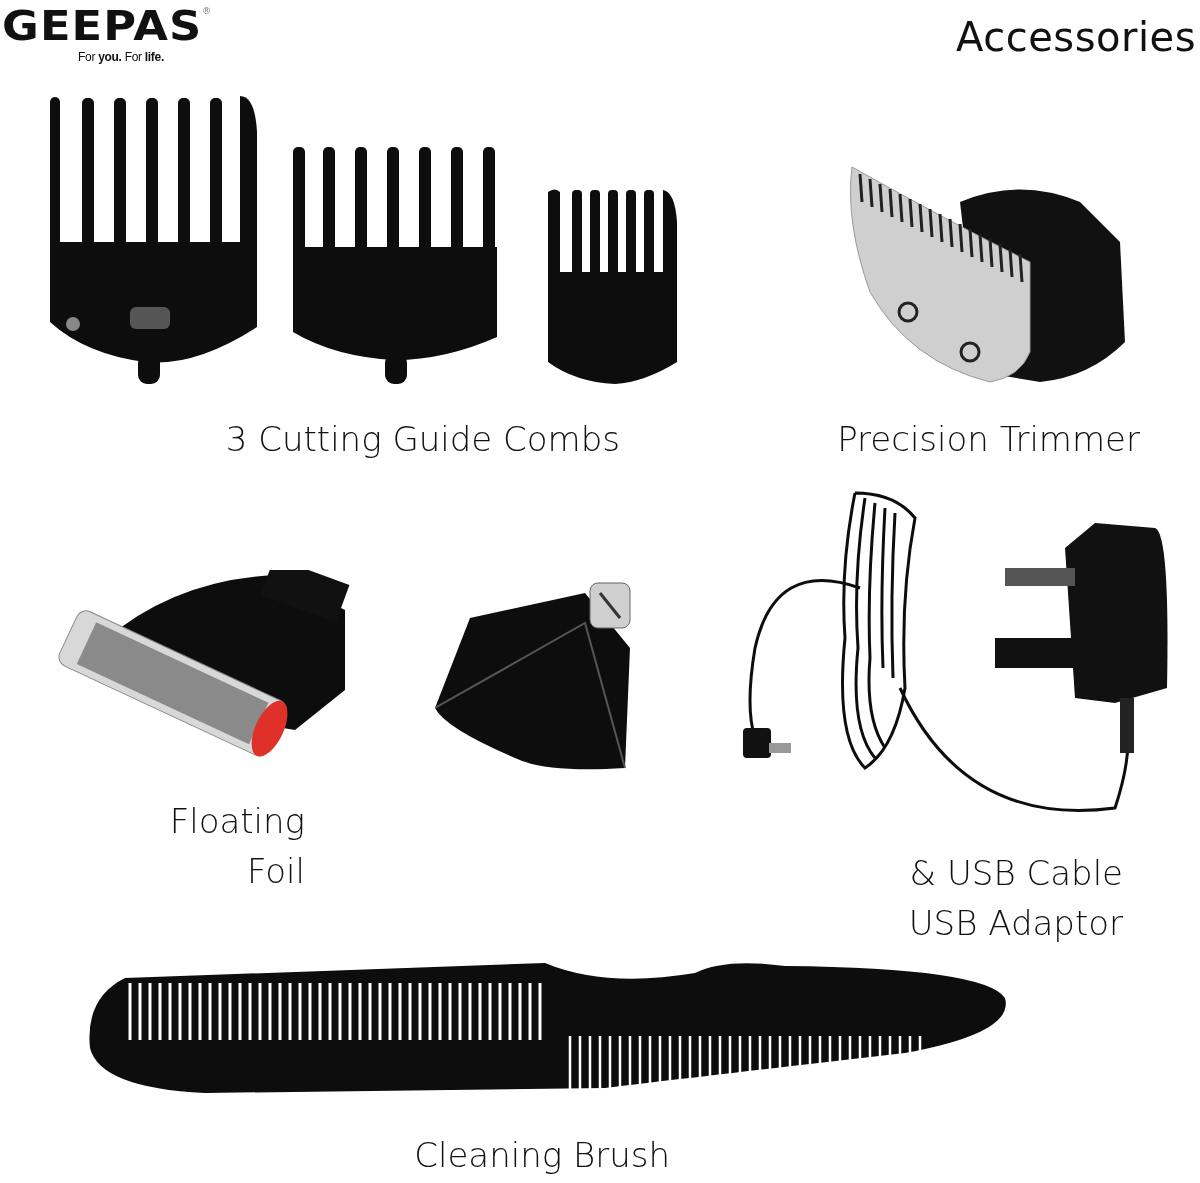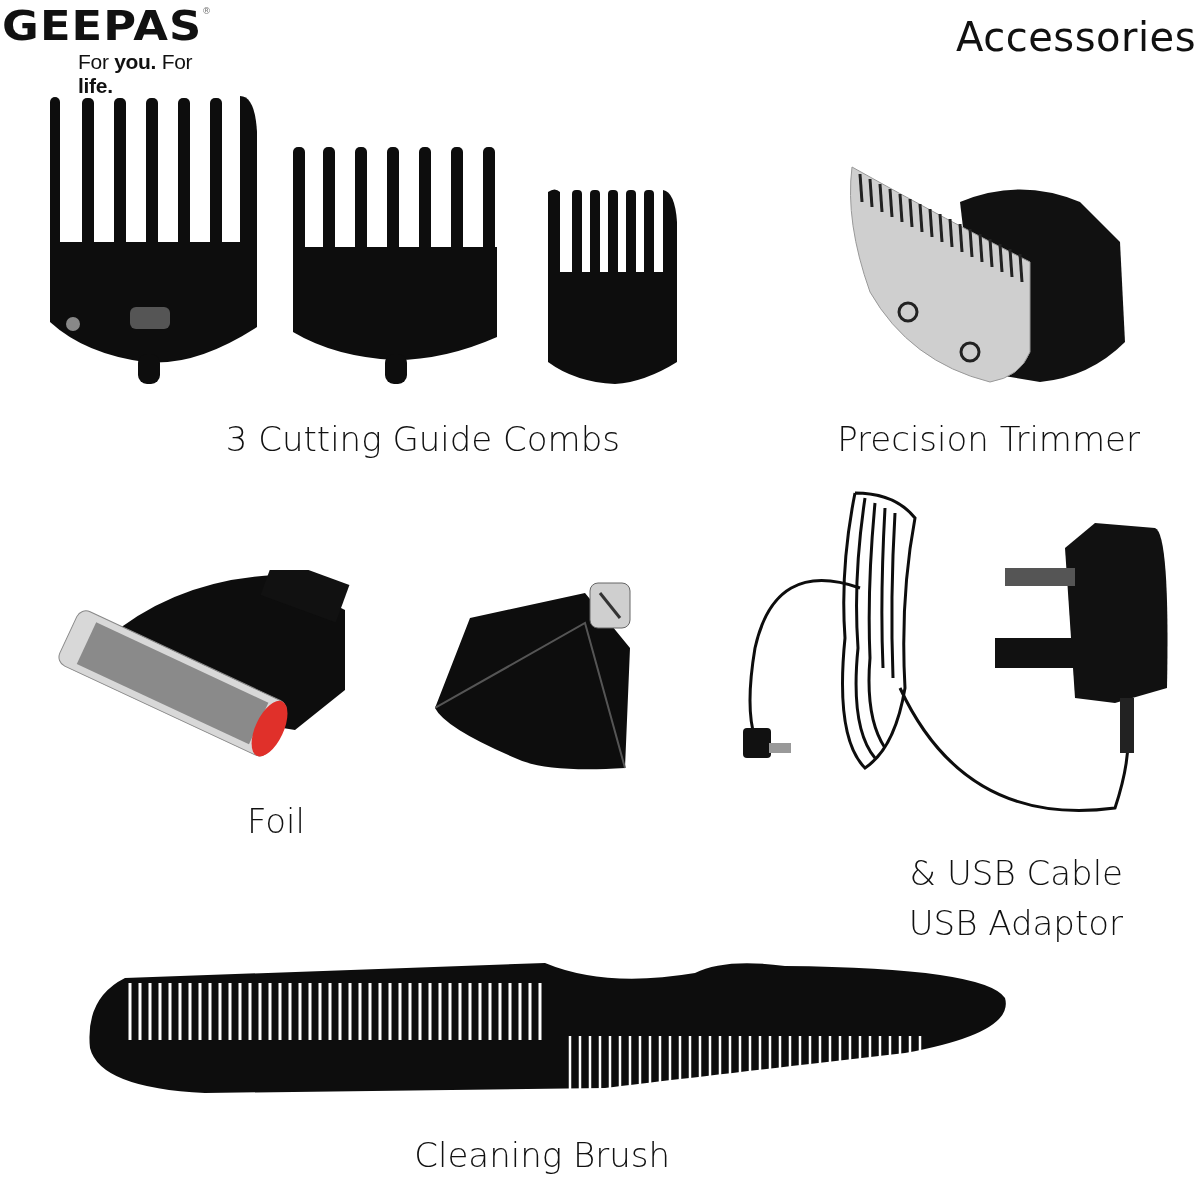--- a/index.html
+++ b/index.html
@@ -6,21 +6,21 @@
     html, body { width: 1200px; height: 1183px; background: #ffffff; overflow: hidden; }
     body { position: relative; font-family: "DejaVu Sans", sans-serif; color: #111; }
 
     .abs { position: absolute; }
 
     
     .logo { left: 0; top: 4px; width: 215px; height: 66px; }
     .logo-word { position: absolute; left: 2px; top: 0; font-family: "DejaVu Sans", sans-serif; font-weight: 900;
       font-size: 40px; letter-spacing: 1px; color: #111; transform: scaleX(1.12); transform-origin: left top; line-height: 44px; }
     .logo-reg { position: absolute; left: 202px; top: 2px; font-size: 9px; color: #777; }
-    .logo-tag { position: absolute; left: 78px; top: 46px; font-family: "Liberation Sans", sans-serif; font-size: 21px; color: #111; letter-spacing: -0.3px; }
+    .logo-tag { position: absolute; left: 78px; top: 46px; font-family: "Liberation Sans", sans-serif; font-size: 12px; color: #111; letter-spacing: -0.3px; }
     .logo-tag b { font-weight: 700; }
 
     .title { right: 4px; top: 14px; font-family: "DejaVu Sans", sans-serif; font-size: 40px; color: #111; letter-spacing: 0.5px; }
 
     .label { font-family: "DejaVu Sans", sans-serif; font-weight: 300; color: #111; text-align: right; line-height: 50px; }
     .label.big { font-size: 34px; }
 
     svg { display: block; }
   </style>
 </head>
@@ -111,20 +111,21 @@
     <path d="M50 70 Q 120 10 220 5 L 290 40 L 290 120 L 240 160 L 180 150 Z" fill="#0d0d0d"></path>
     <rect x="210" y="0" width="80" height="40" fill="#111" transform="rotate(20 250 20)"></rect>
     <g transform="rotate(25 120 120)">
       <rect x="0" y="85" width="230" height="60" rx="10" fill="#d8d8d8" stroke="#888"></rect>
       <rect x="20" y="92" width="190" height="46" fill="#8a8a8a"></rect>
       <ellipse cx="222" cy="115" rx="14" ry="30" fill="#e0302a"></ellipse>
     </g>
   </svg>
 </div>
 <div class="abs label big" style="left:100px;top:796px;width:205px;">
+  <div>Floating</div>
   <div>Foil</div>
 </div>
 
 <div class="abs" style="left:435px;top:578px;width:220px;height:200px;">
   <svg width="220" height="200" viewBox="0 0 220 200">
     <path d="M35 40 L 150 15 L 195 70 L 190 190 Q 110 195 80 180 Q 10 150 0 130 Z" fill="#0d0d0d"></path>
     <path d="M0 130 L 150 45 L 190 190" fill="none" stroke="#555" stroke-width="2"></path>
     <rect x="155" y="5" width="40" height="45" rx="8" fill="#cfcfcf" stroke="#666"></rect>
     <line x1="165" y1="15" x2="185" y2="40" stroke="#333" stroke-width="3"></line>
   </svg>

